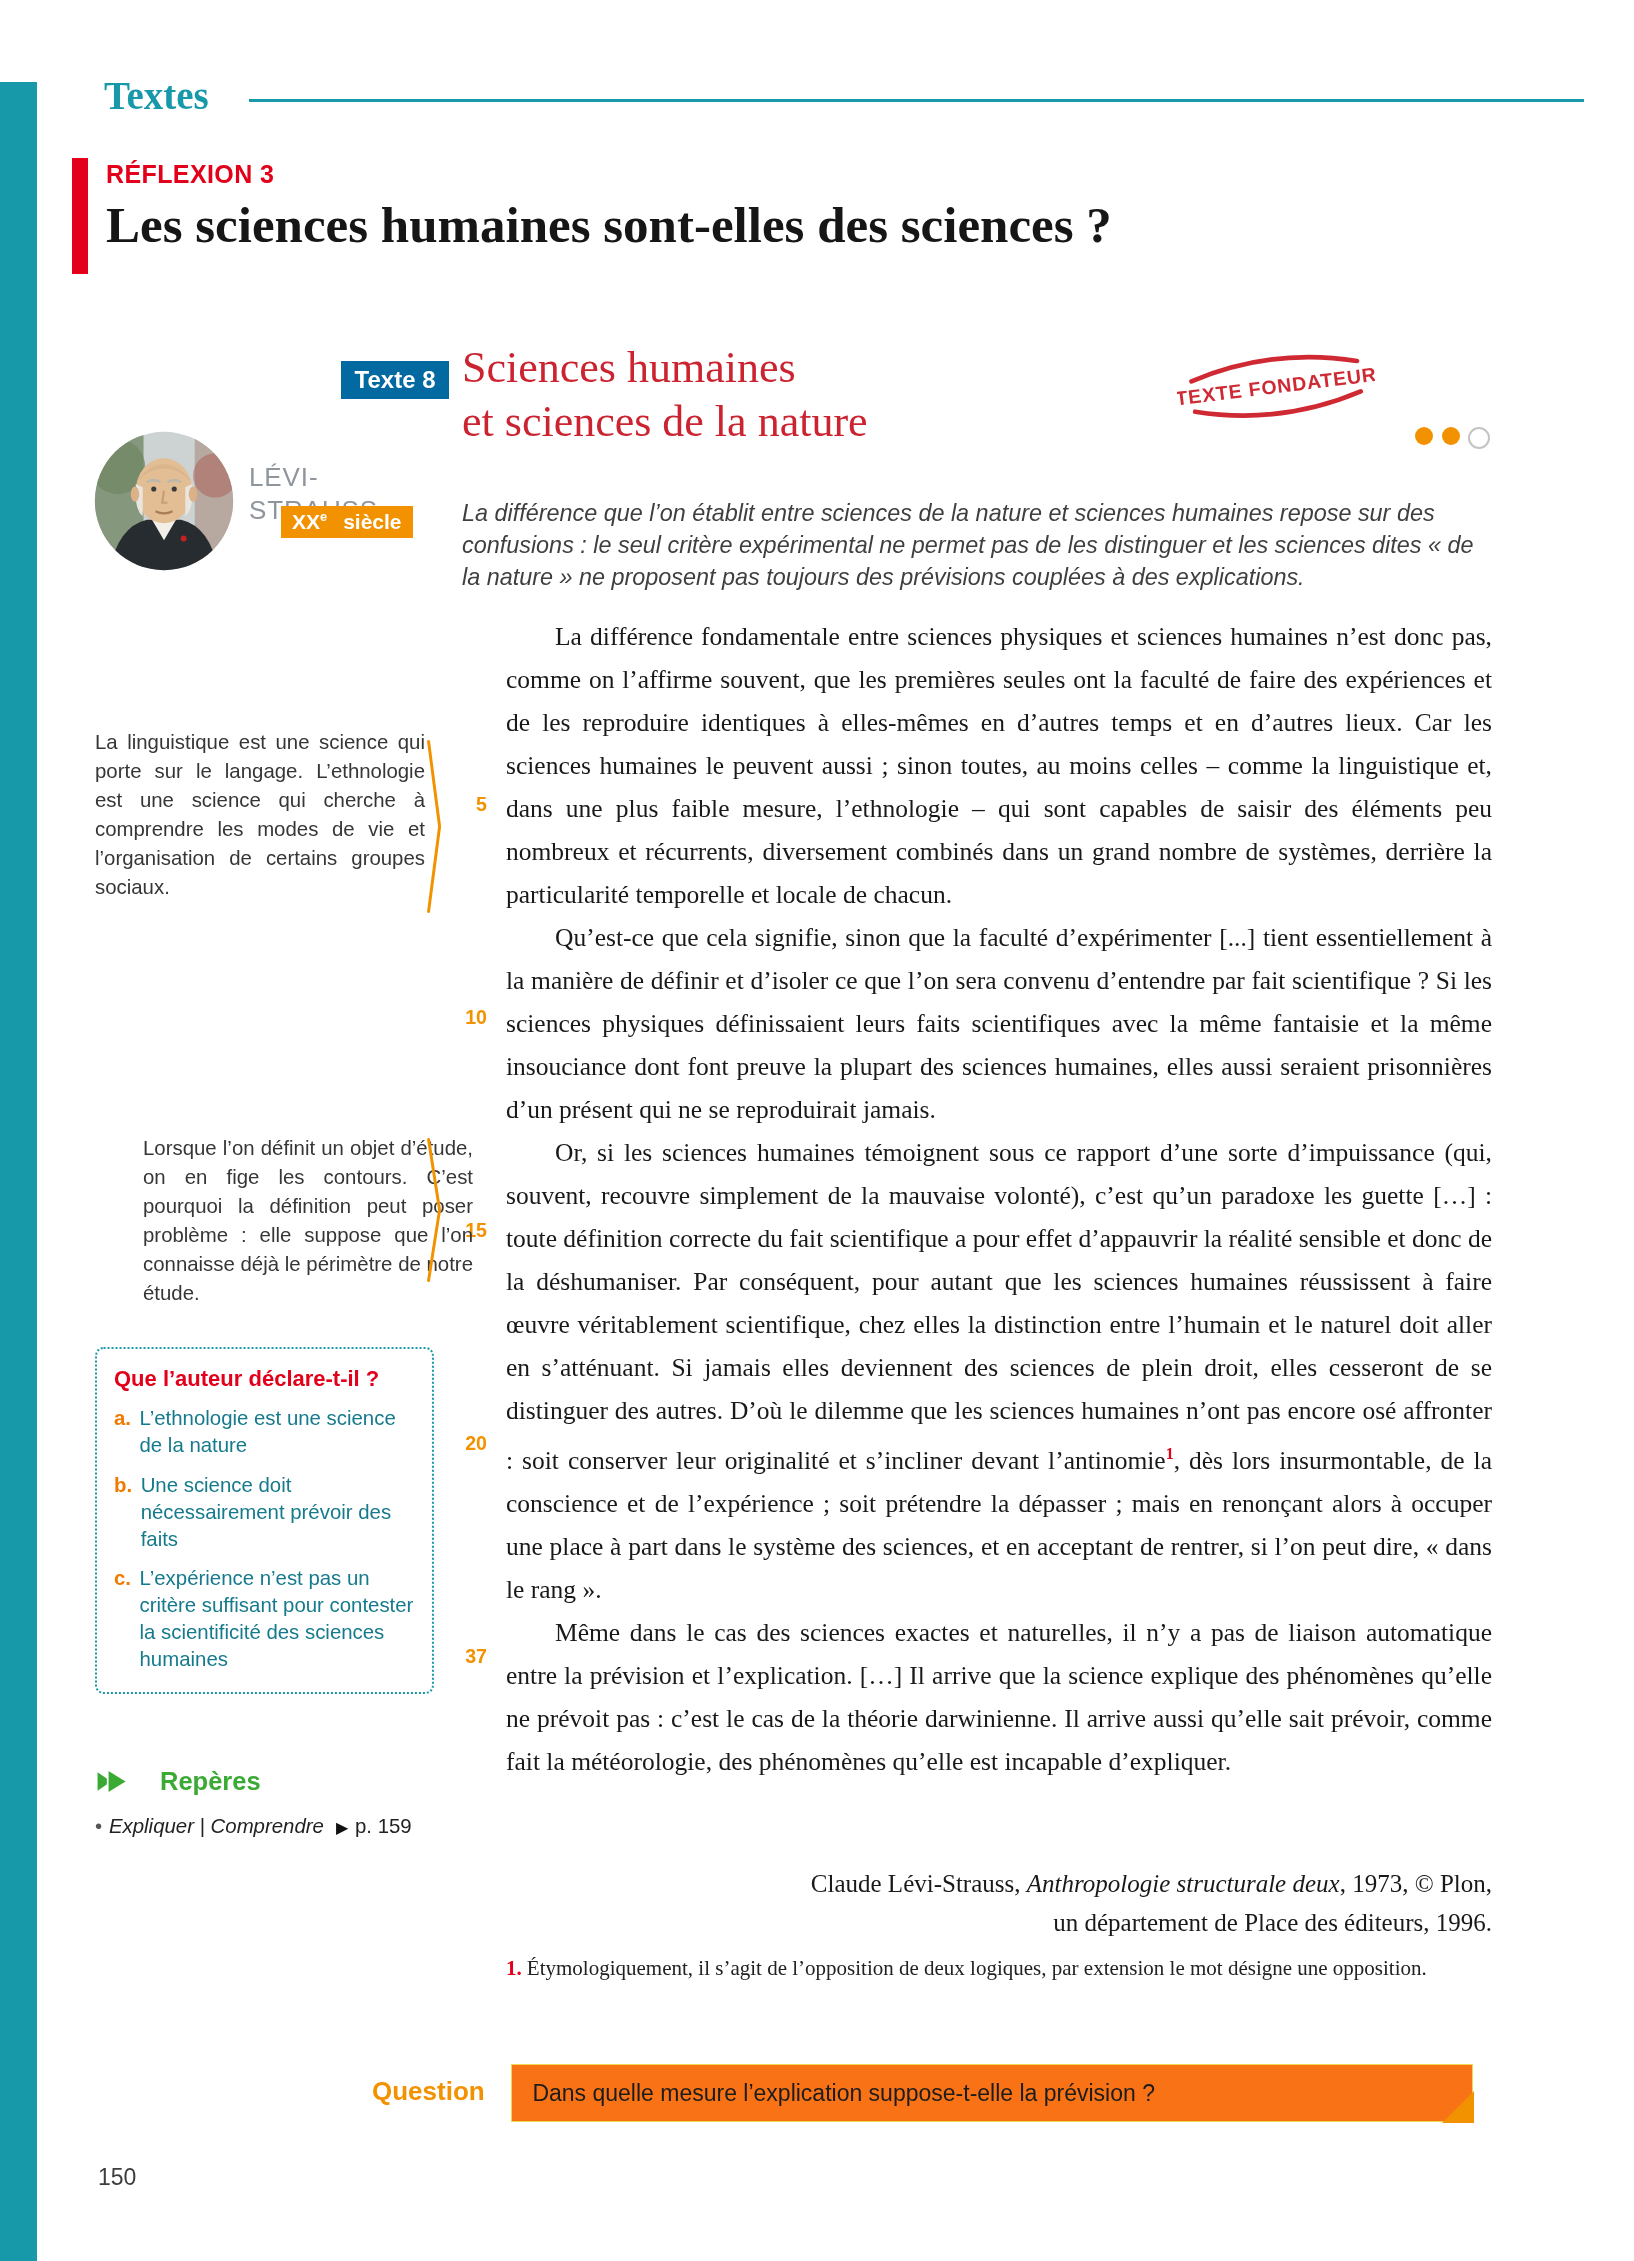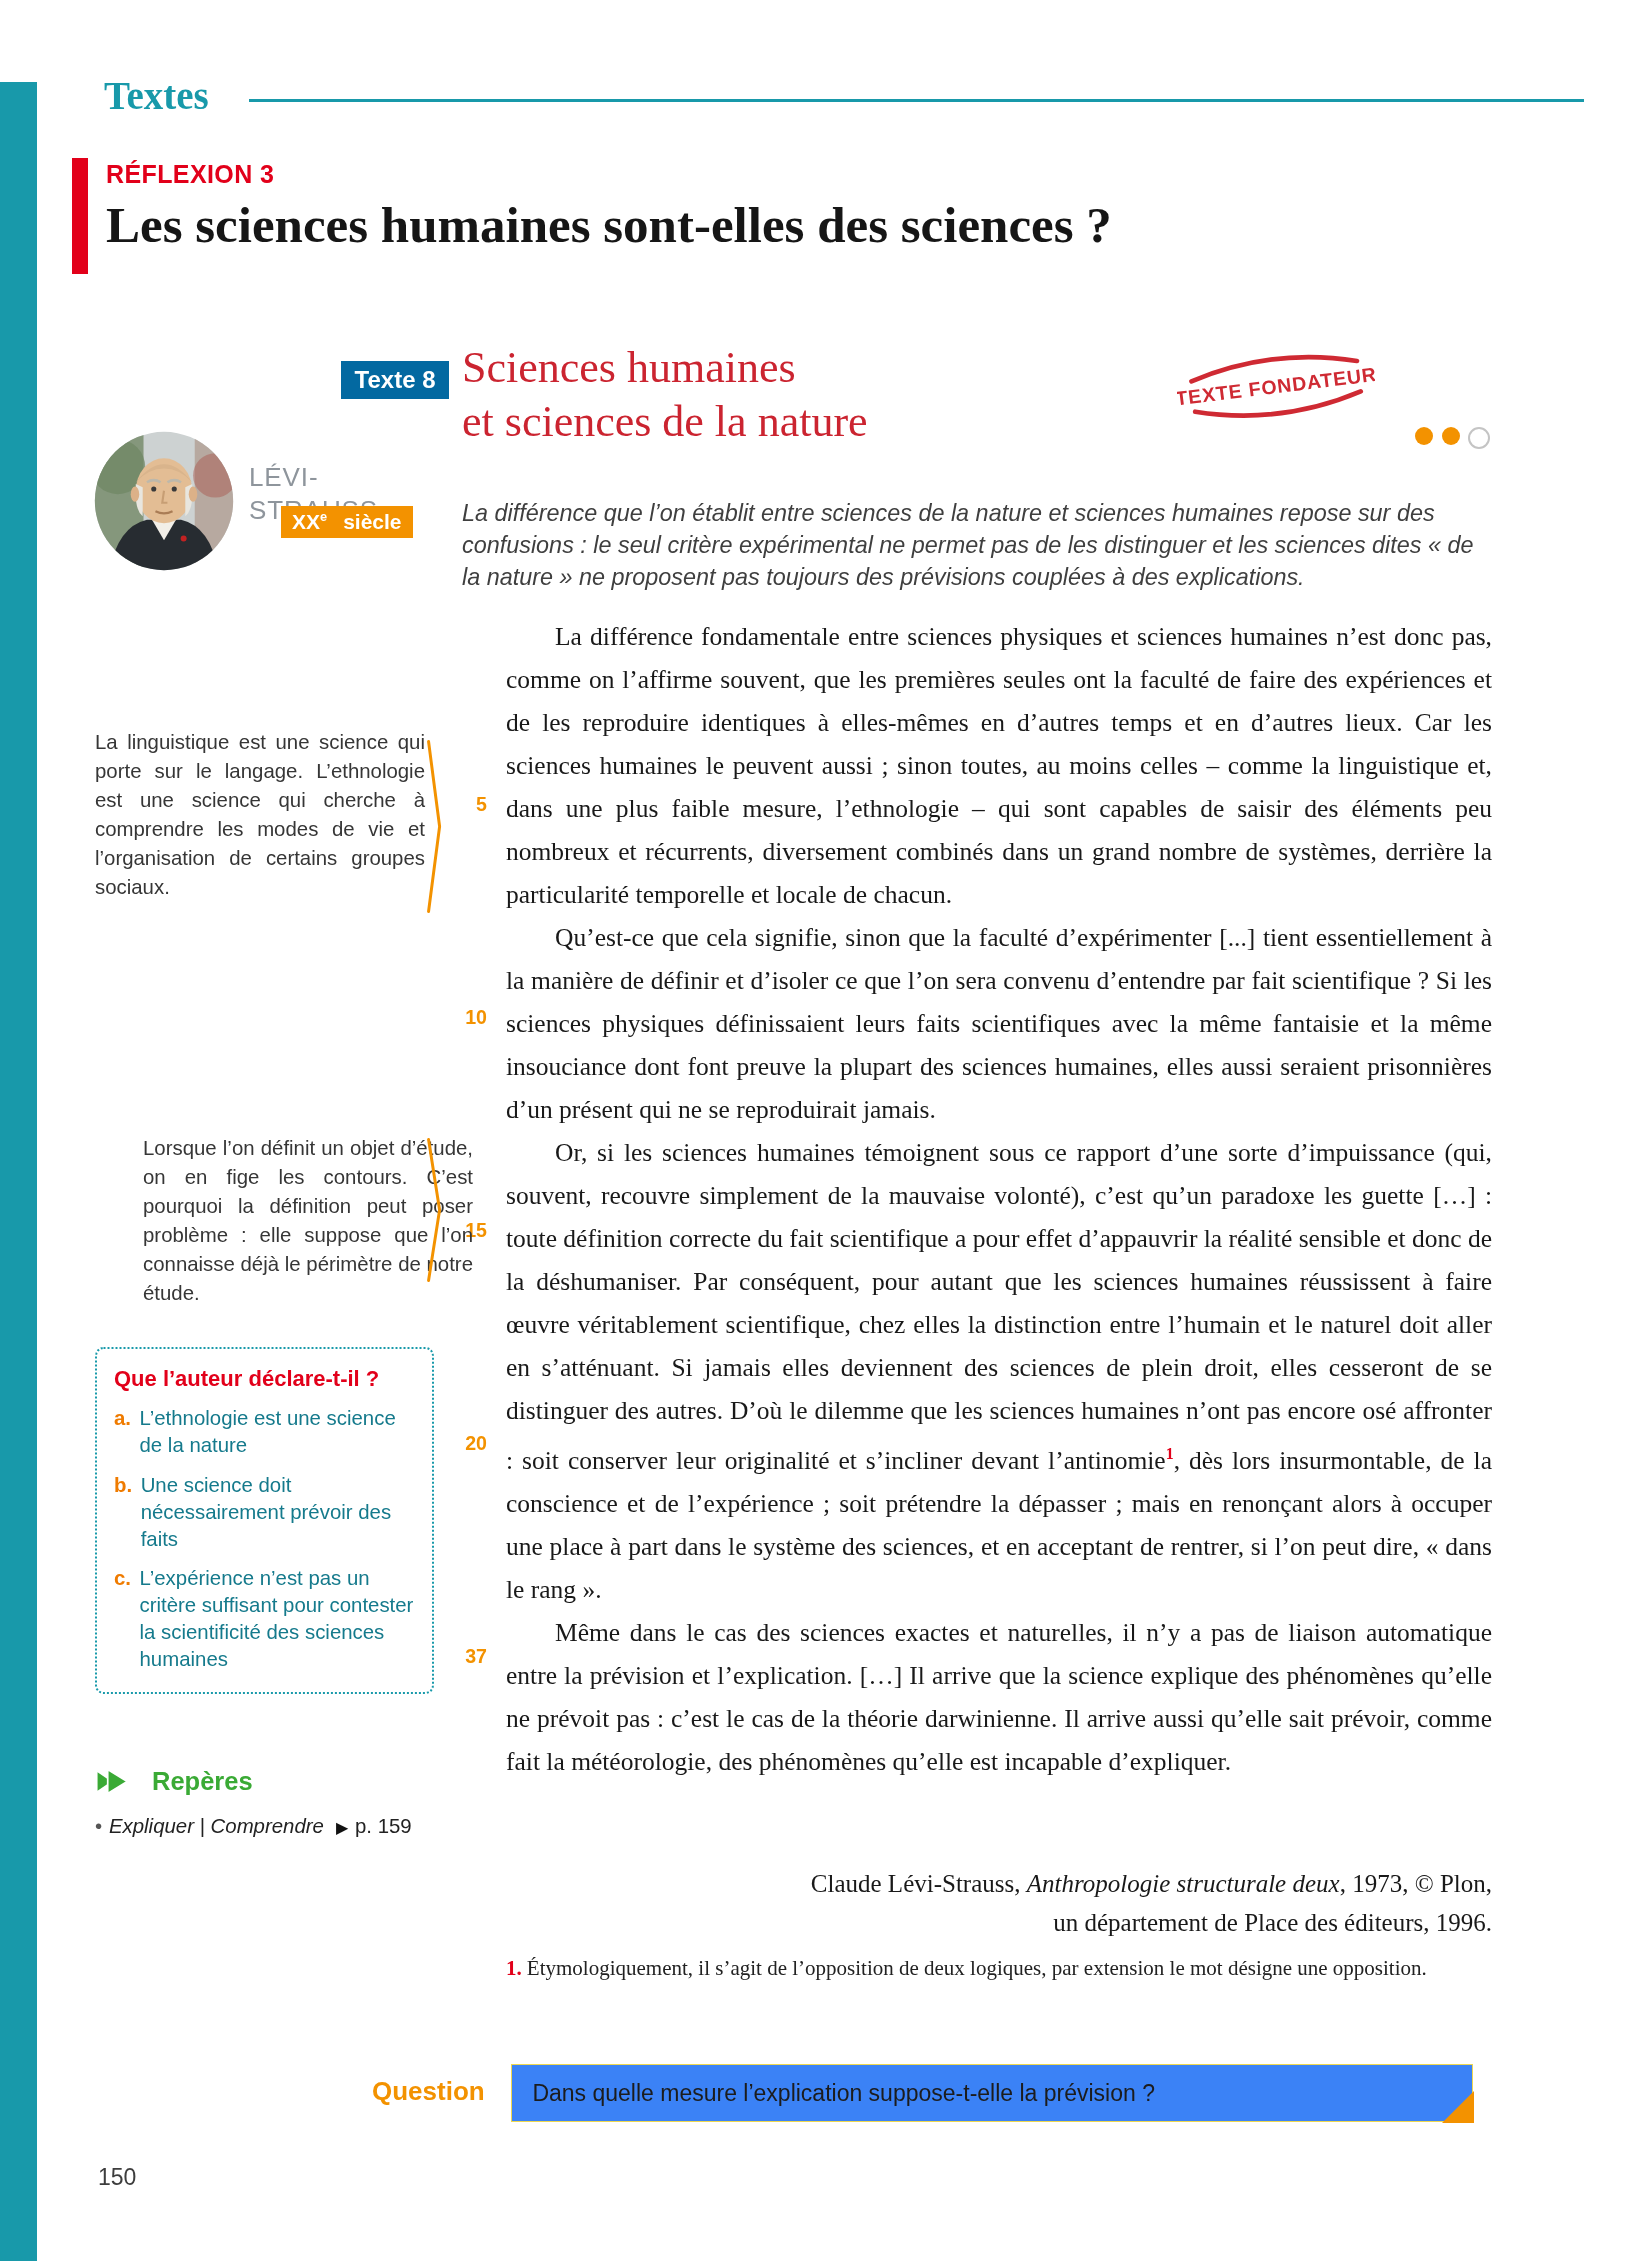--- a/index.html
+++ b/index.html
@@ -40,34 +40,34 @@
 
   .margin-note { position:absolute; left:95px; width:330px; font-size:20.4px; line-height:29px; color:#363636; text-align:justify; }
   .connector { position:absolute; }
 
   .quiz-box { position:absolute; left:95px; top:1347px; width:303px; border:2.6px dotted #1899aa; border-radius:8.5px; padding:17px 15.3px 19px 17px; }
   .quiz-title { color:#e2001a; font-weight:bold; font-size:22px; margin-bottom:5.1px; }
   .quiz-item { display:flex; margin-top:12.8px; font-size:20.4px; line-height:27px; }
   .quiz-letter { color:#ef7b00; font-weight:bold; margin-right:8.5px; flex:0 0 auto; }
   .quiz-text { color:#157a8c; }
 
-  .reperes-row { position:absolute; left:95px; top:1767px; display:flex; align-items:center; gap:18px; }
+  .reperes-row { position:absolute; left:95px; top:1767px; display:flex; align-items:center; gap:26px; }
   .reperes-title { color:#3aaa35; font-weight:bold; font-size:25.5px; }
   .reperes-entry { position:absolute; left:95px; top:1815px; font-size:20.4px; color:#222; }
   .reperes-entry .bullet { color:#555; margin-right:6.8px; }
   .reperes-entry i { font-family:"Liberation Sans", sans-serif; }
   .ref-arrow { font-size:16px; margin:0 6.8px 0 12px; color:#111; }
 
   .source { position:absolute; left:506px; top:1864px; width:986px; text-align:right; font-family:"Liberation Serif", serif; font-size:25px; line-height:39px; color:#191919; }
 
   .footnote { position:absolute; left:506px; top:1956px; width:986px; font-family:"Liberation Serif", serif; font-size:21px; color:#222; }
   .fn-num { color:#e2001a; font-weight:bold; margin-right:5.1px; }
 
   .question-label { position:absolute; left:372px; top:2076px; color:#f39200; font-weight:bold; font-size:26px; }
-  .question-box { position:absolute; left:511px; top:2064px; width:940px; height:56px; background:#3b82f6; border:1.7px solid #eed84f; display:flex; align-items:center; padding-left:20.4px; font-size:23px; color:#1c1c1c; }
+  .question-box { position:absolute; left:511px; top:2064px; width:940px; height:56px; background:#f97316; border:1.7px solid #eed84f; display:flex; align-items:center; padding-left:20.4px; font-size:23px; color:#1c1c1c; }
   .q-corner { position:absolute; right:-1.7px; bottom:-1.7px; width:0; height:0; border-left:32px solid transparent; border-bottom:32px solid #f39200; }
 
   .page-number { position:absolute; left:98px; top:2164px; font-size:23px; color:#3d3d3d; }
 </style>
 </head>
 <body>
 
 <div class="page">
 
   <div class="teal-bar"></div>

